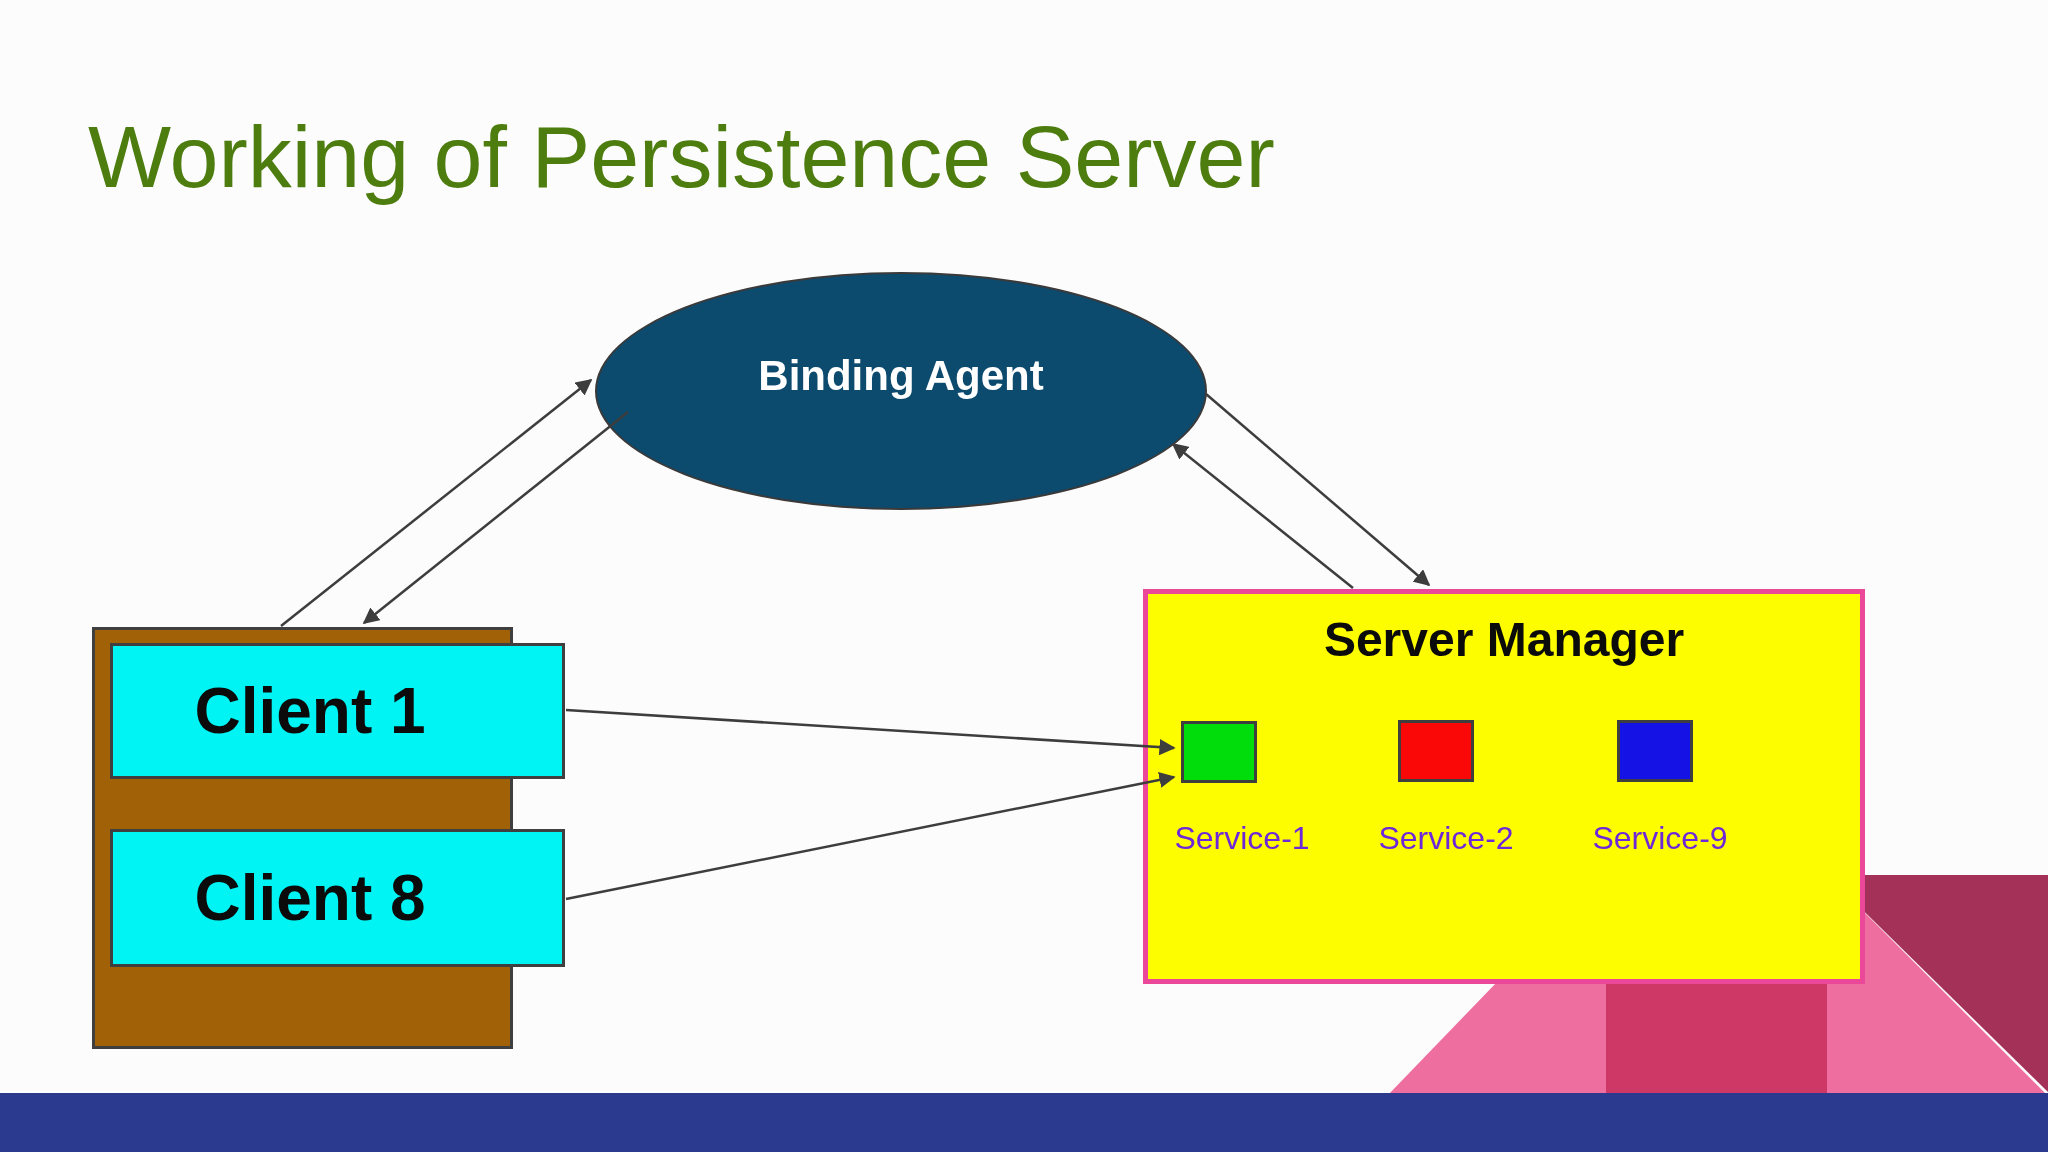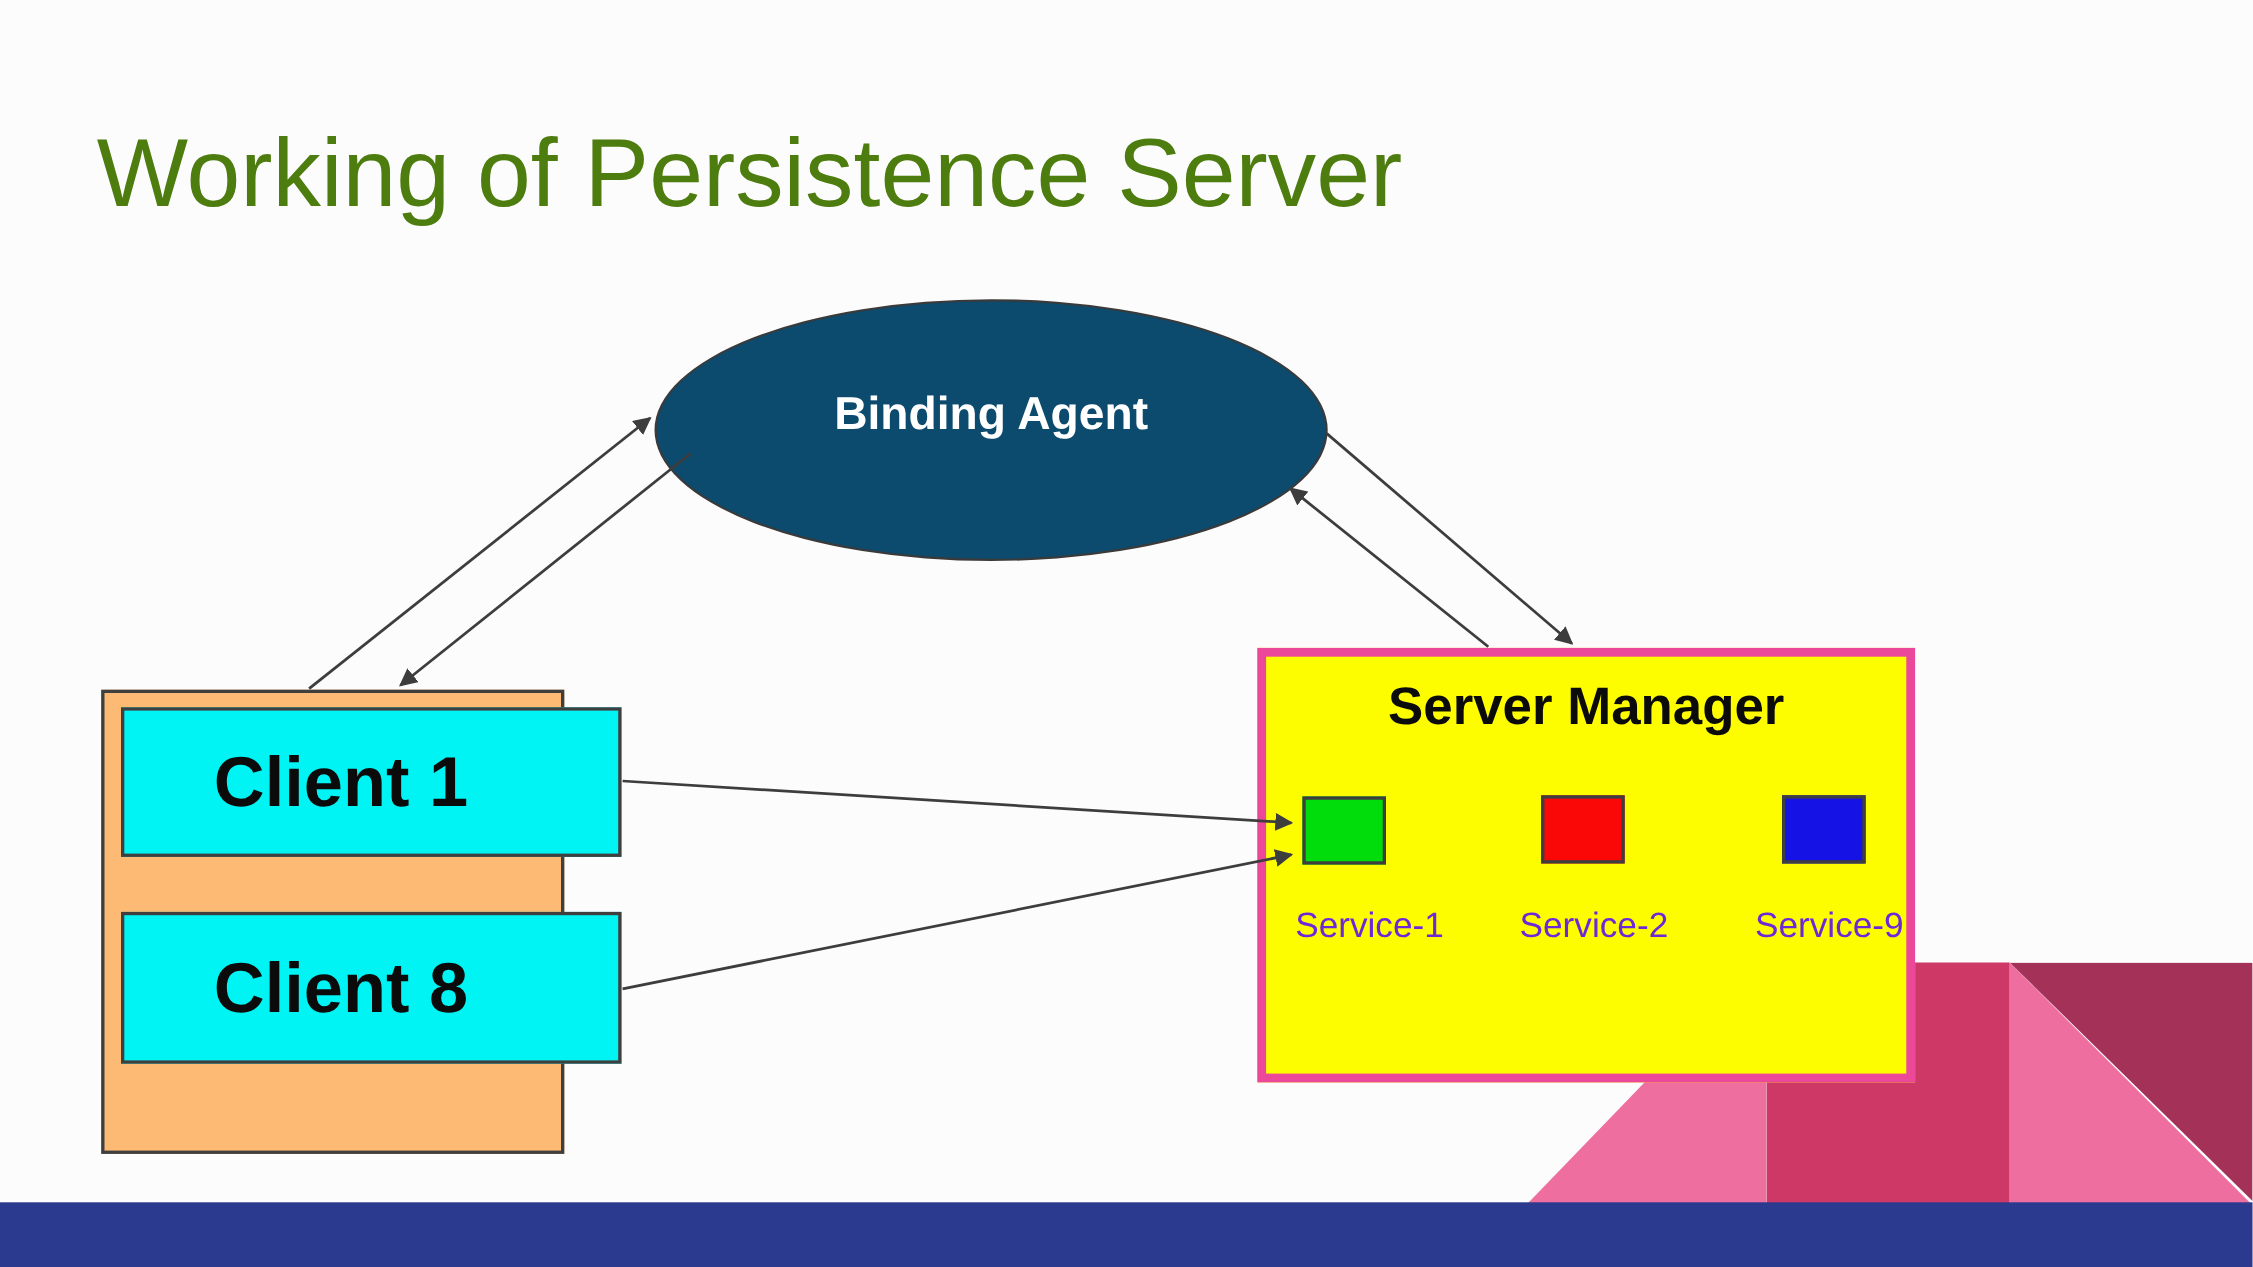--- a/index.html
+++ b/index.html
@@ -43,21 +43,21 @@
     font-size: 42px;
     font-weight: 700;
     transform: translateY(-15px);
     white-space: nowrap;
   }
 
   
   .client-group {
     left: 92px; top: 627px;
     width: 421px; height: 422px;
-    background: #fdba74;
+    background: #a16207;
     border: 3px solid #3f3f3f;
   }
   .client-box {
     position: absolute; box-sizing: border-box;
     left: 15px; width: 455px;
     background: #00f4f4;
     border: 3px solid #3f3f3f;
     display: flex; align-items: center; justify-content: center;
   }
   .client-box.c1 { top: 13px; height: 136px; }
@@ -66,23 +66,23 @@
     font-size: 64px;
     font-weight: 700;
     color: #0b0b0b;
     padding-right: 55px;
     white-space: nowrap;
   }
 
   
   .server-box {
     left: 1143px; top: 589px;
-    width: 598px; height: 395px;
+    width: 722px; height: 395px;
     background: #fdfd00;
-    border: 8px solid #ec4899;
+    border: 5px solid #ec4899;
   }
   .server-title {
     position: absolute;
     left: 0; top: 18px; width: 100%;
     text-align: center;
     font-size: 48px;
     font-weight: 700;
     color: #0b0b0b;
     white-space: nowrap;
   }

